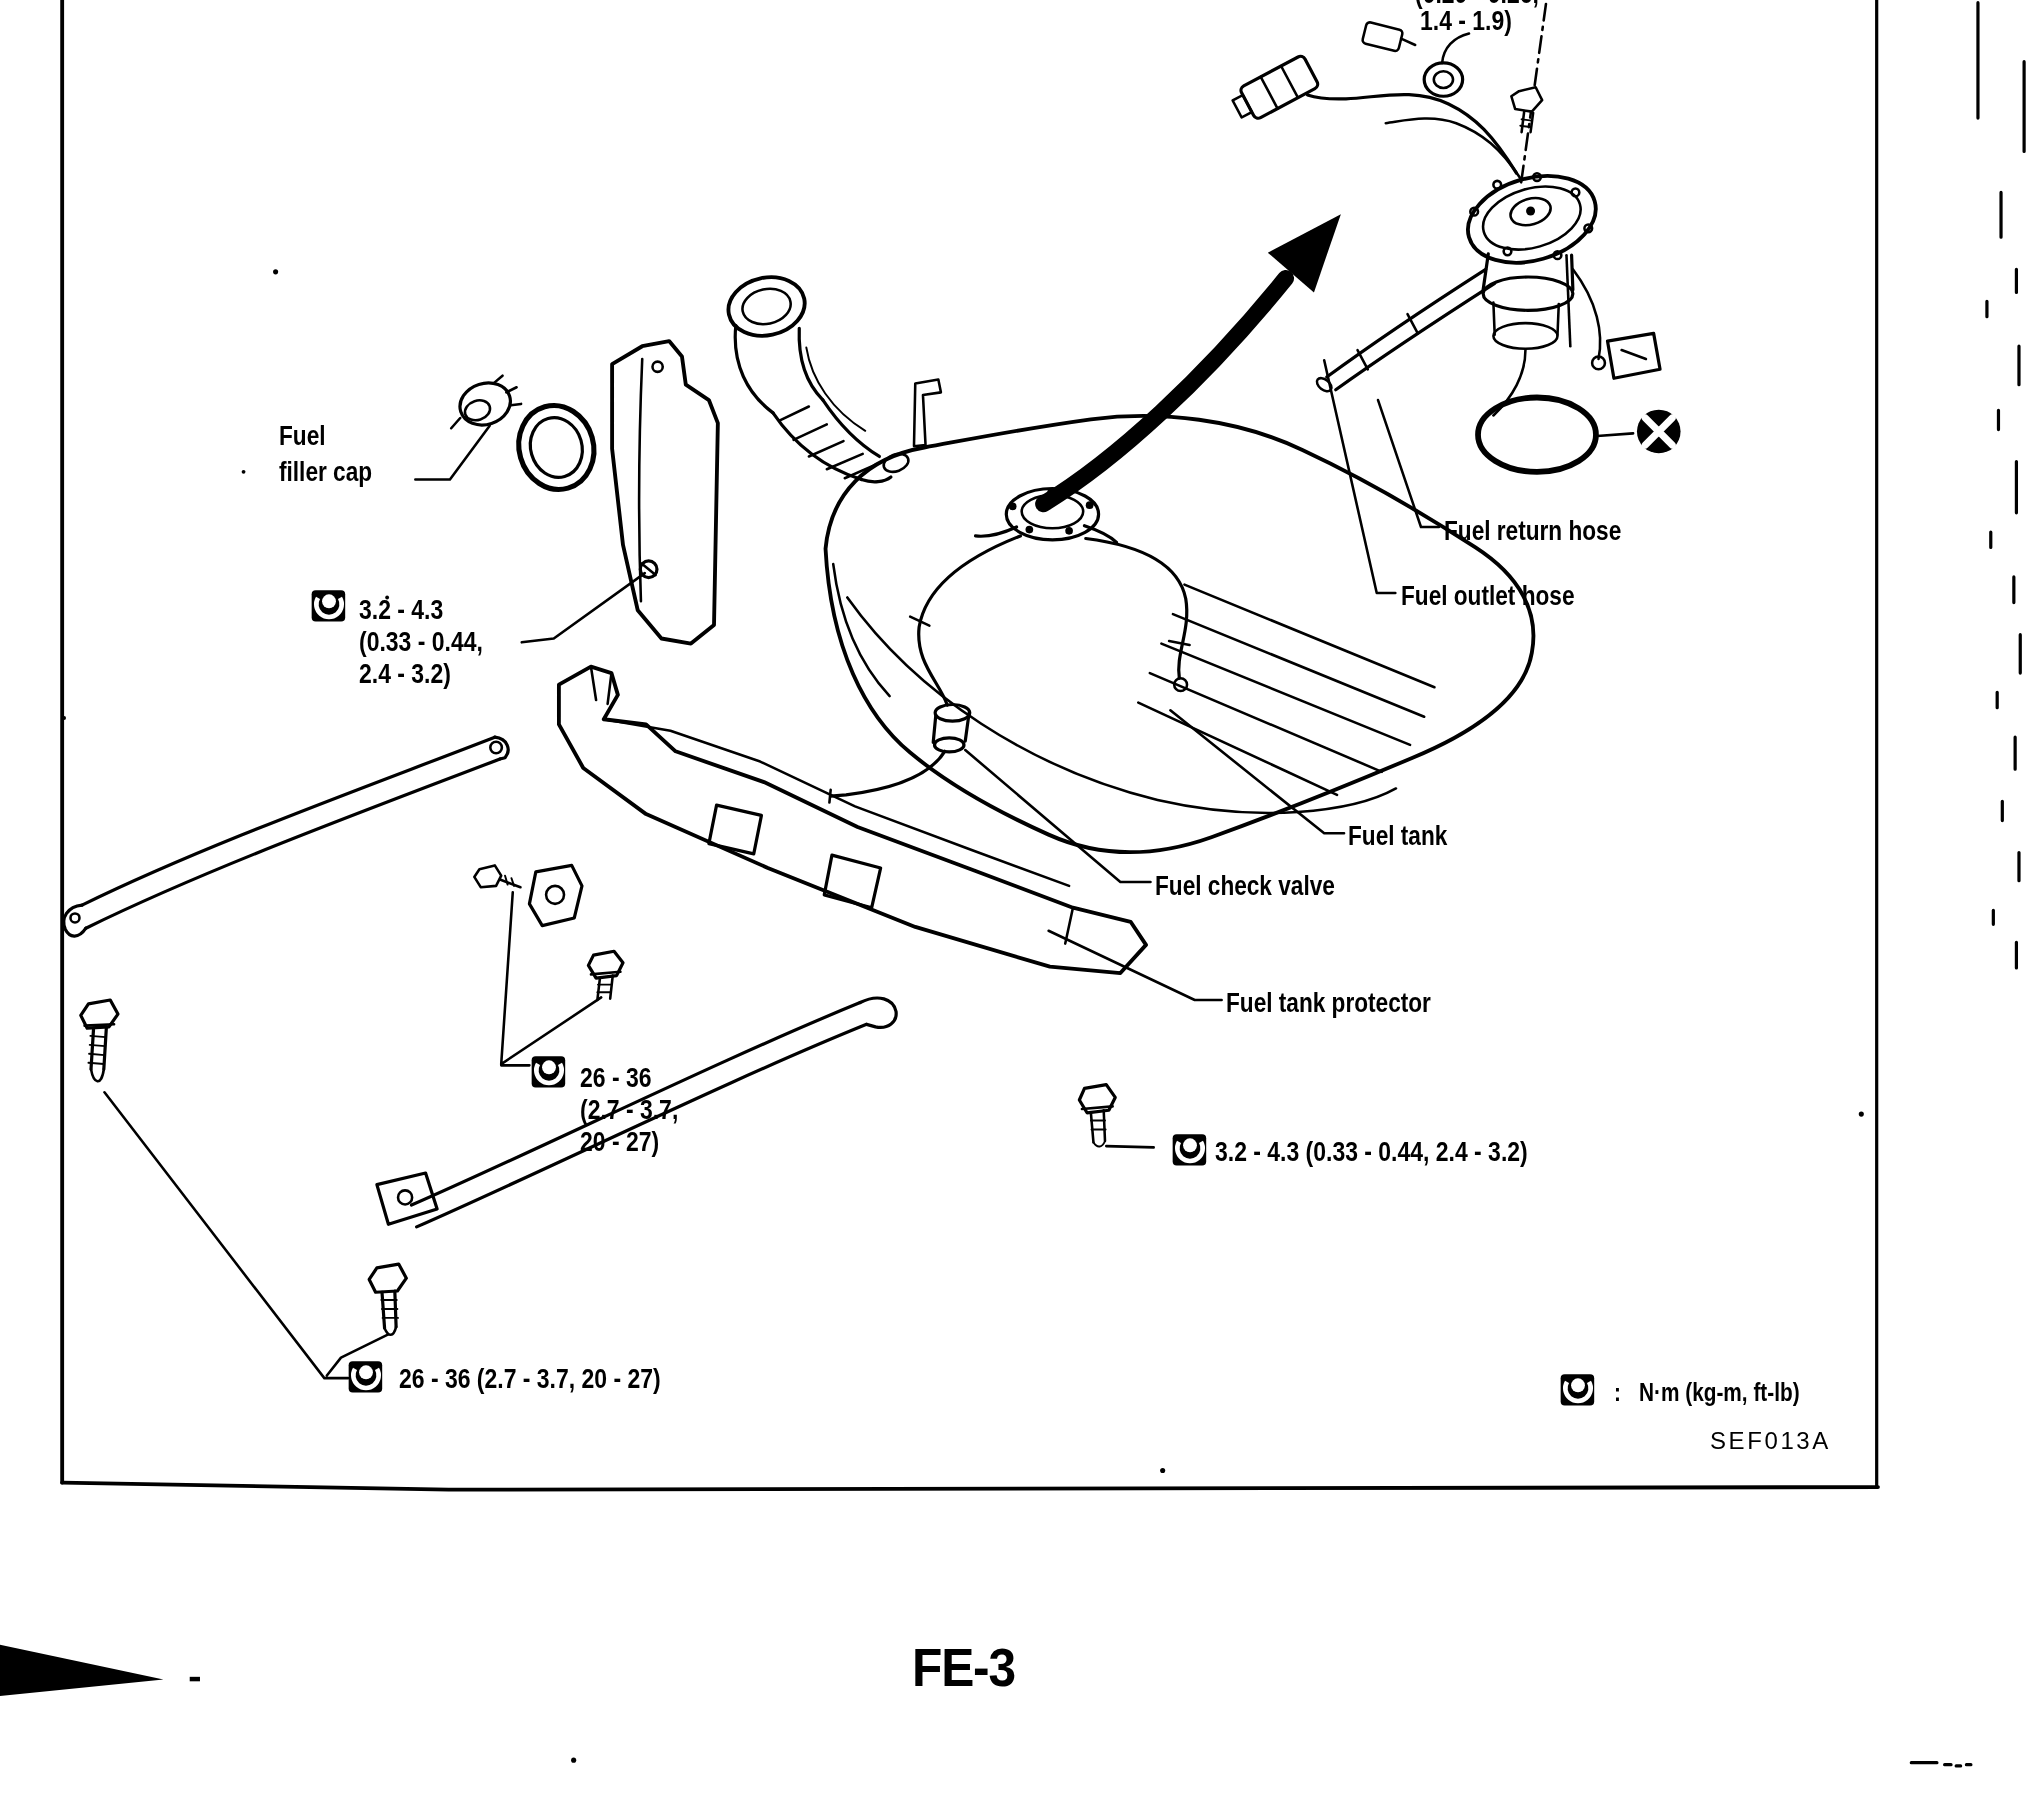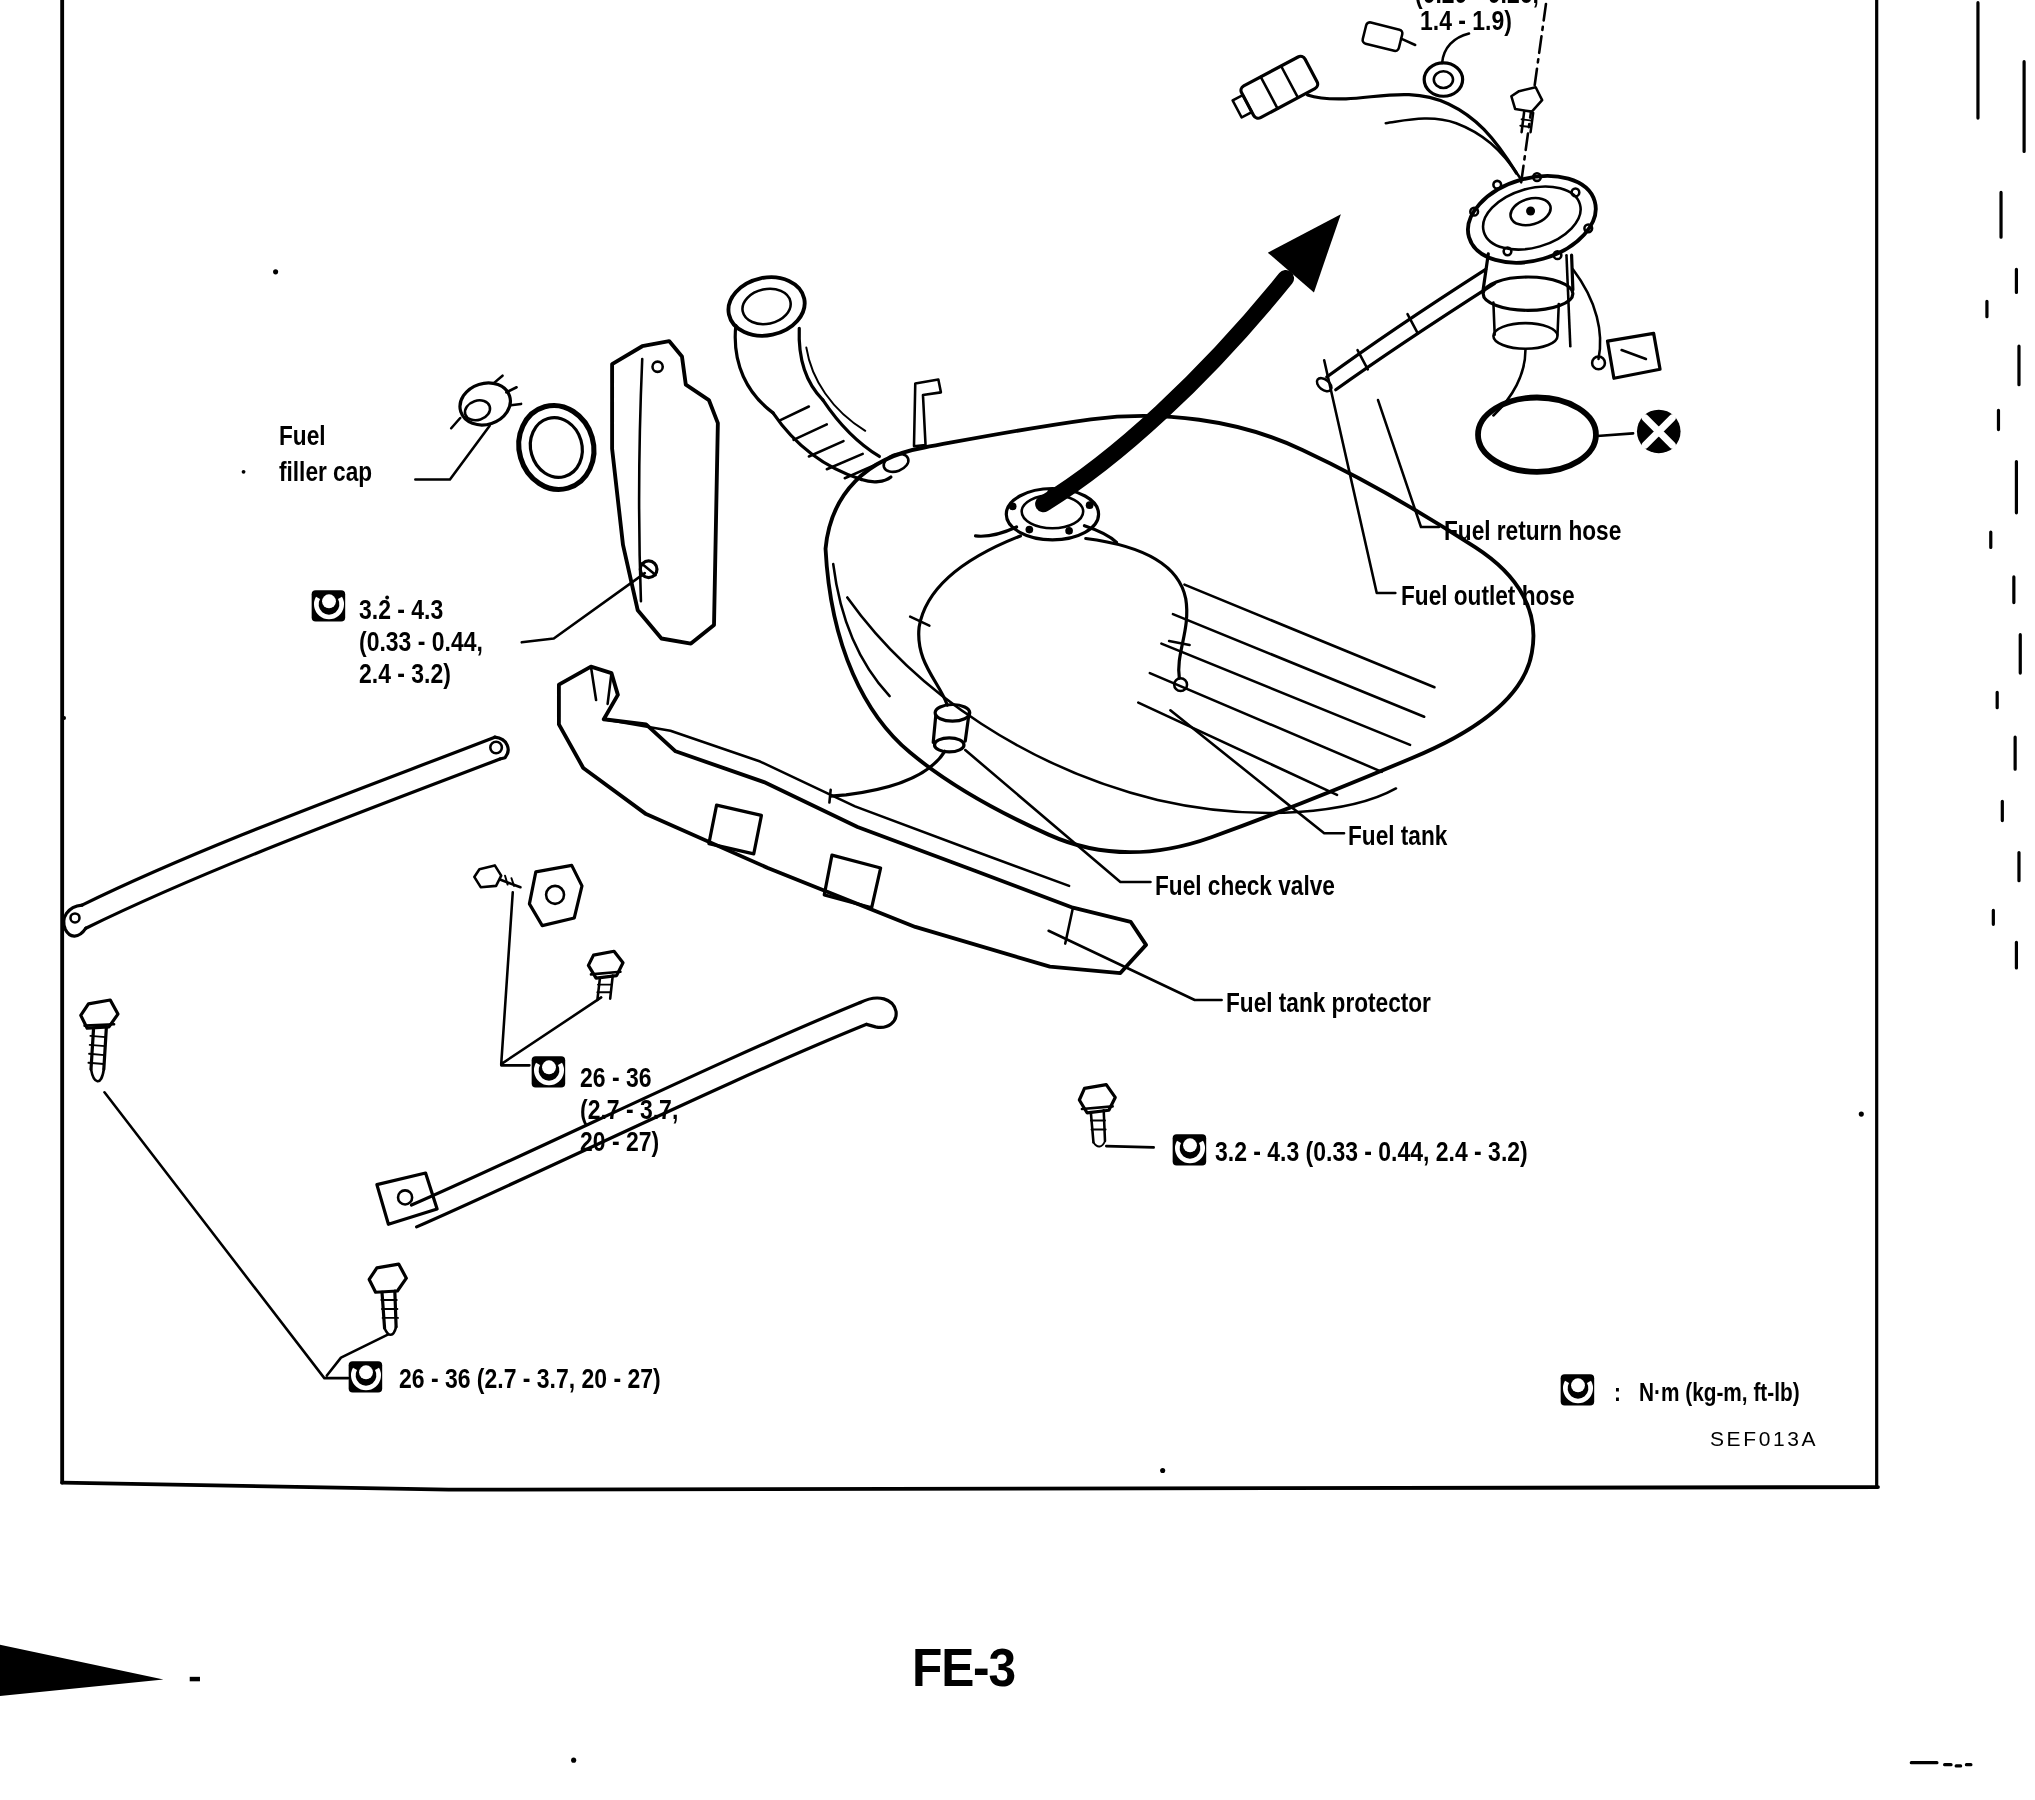--- a/index.html
+++ b/index.html
@@ -3,21 +3,21 @@
 <meta charset="utf-8">
 <style>
   html,body{margin:0;padding:0;background:#fff;}
   #page{position:relative;width:2035px;height:1800px;background:#fff;overflow:hidden;
         font-family:"Liberation Sans", sans-serif;color:#000;}
   #art{position:absolute;left:0;top:0;width:2035px;height:1800px;}
   .txt{position:absolute;white-space:nowrap;transform-origin:0 0;}
   .lbl{font-size:27.6px;font-weight:bold;line-height:36px;transform:scaleX(0.82);}
   .spec{font-size:28px;font-weight:bold;line-height:32px;transform:scaleX(0.82);}
   .legendtxt{font-size:26px;font-weight:bold;transform:scaleX(0.80);}
-  .figcode{font-size:21px;letter-spacing:2.6px;}
+  .figcode{font-size:24px;letter-spacing:2.6px;}
   .pagecode{font-size:54px;font-weight:bold;letter-spacing:-1.3px;transform:scaleX(0.92);}
   .ticon{position:absolute;width:38px;height:37px;}
   .ticon svg{display:block;width:100%;height:100%;}
 </style>
 </head>
 <body>
 
 <div id="page">
 
 <svg id="art" viewBox="0 0 3175 2808" fill="none" stroke="#000" stroke-width="5" stroke-linecap="round" stroke-linejoin="round">

